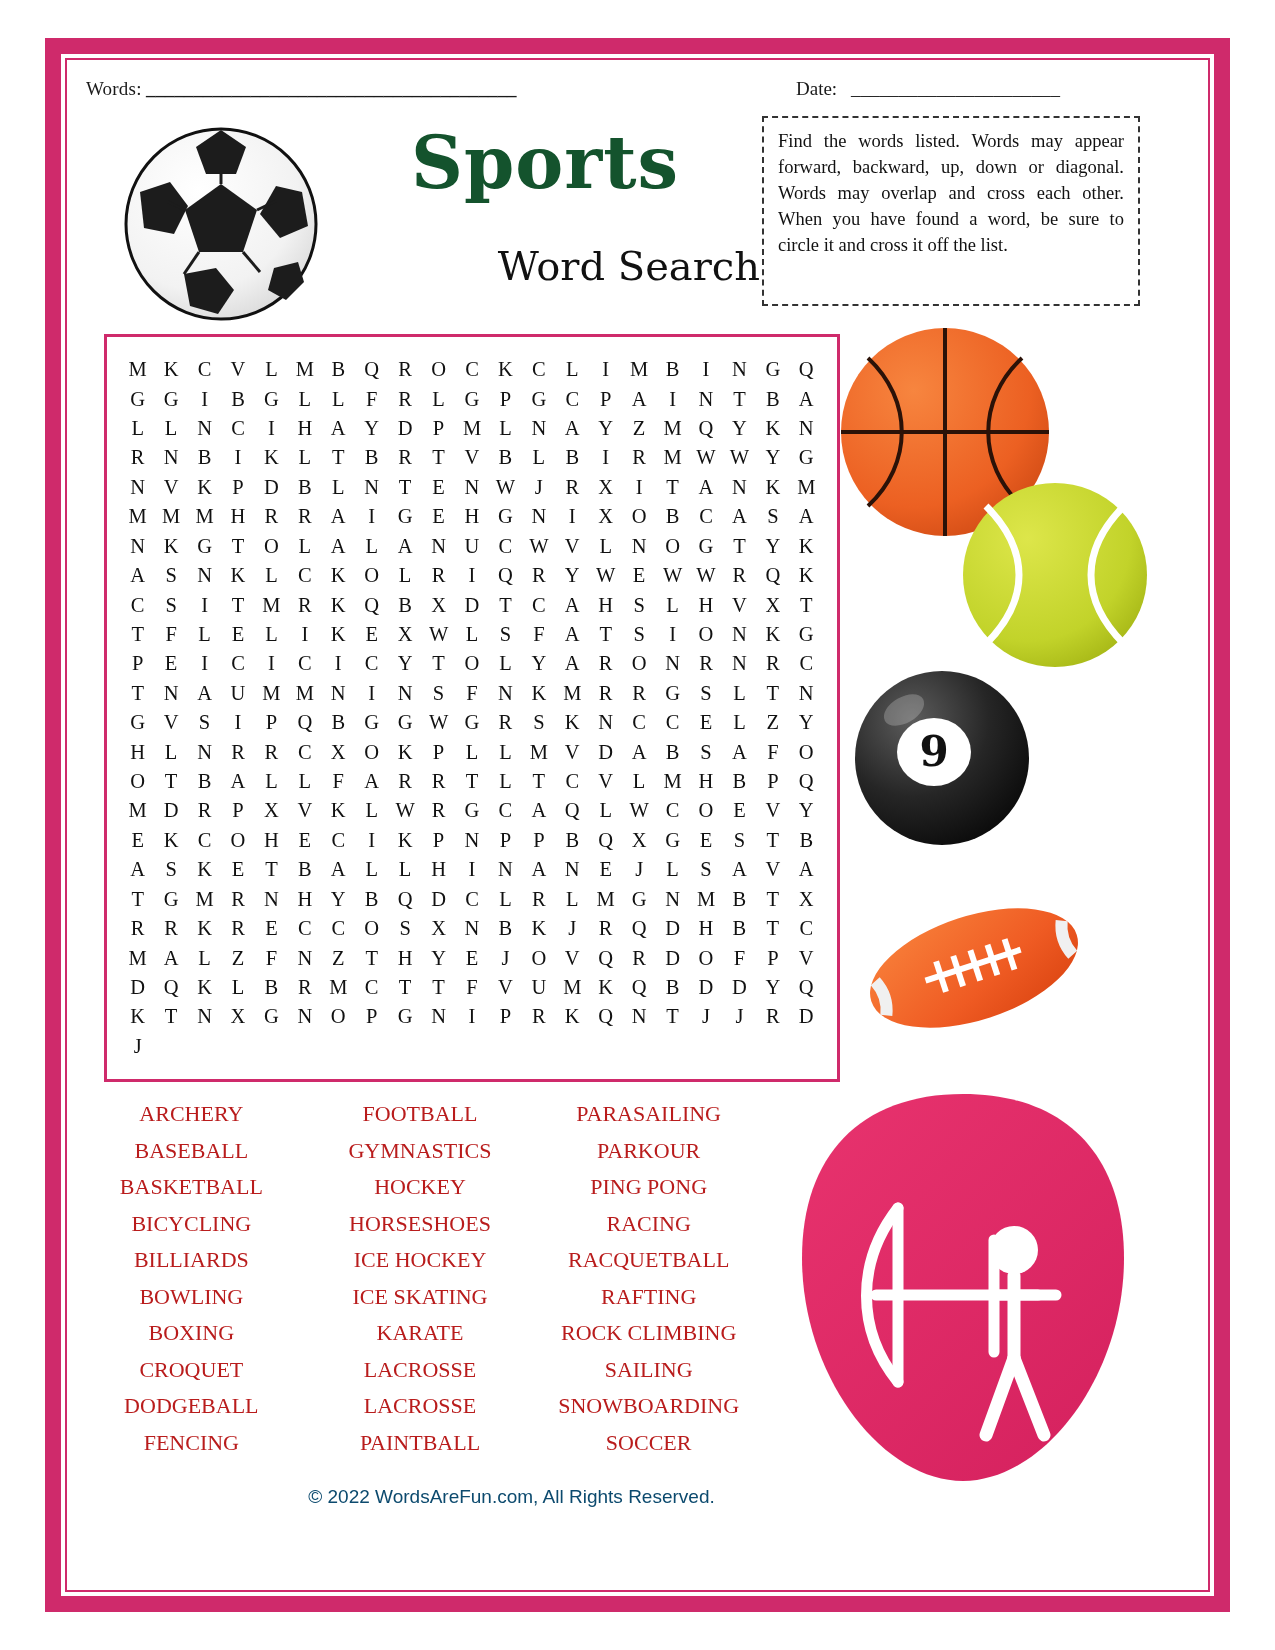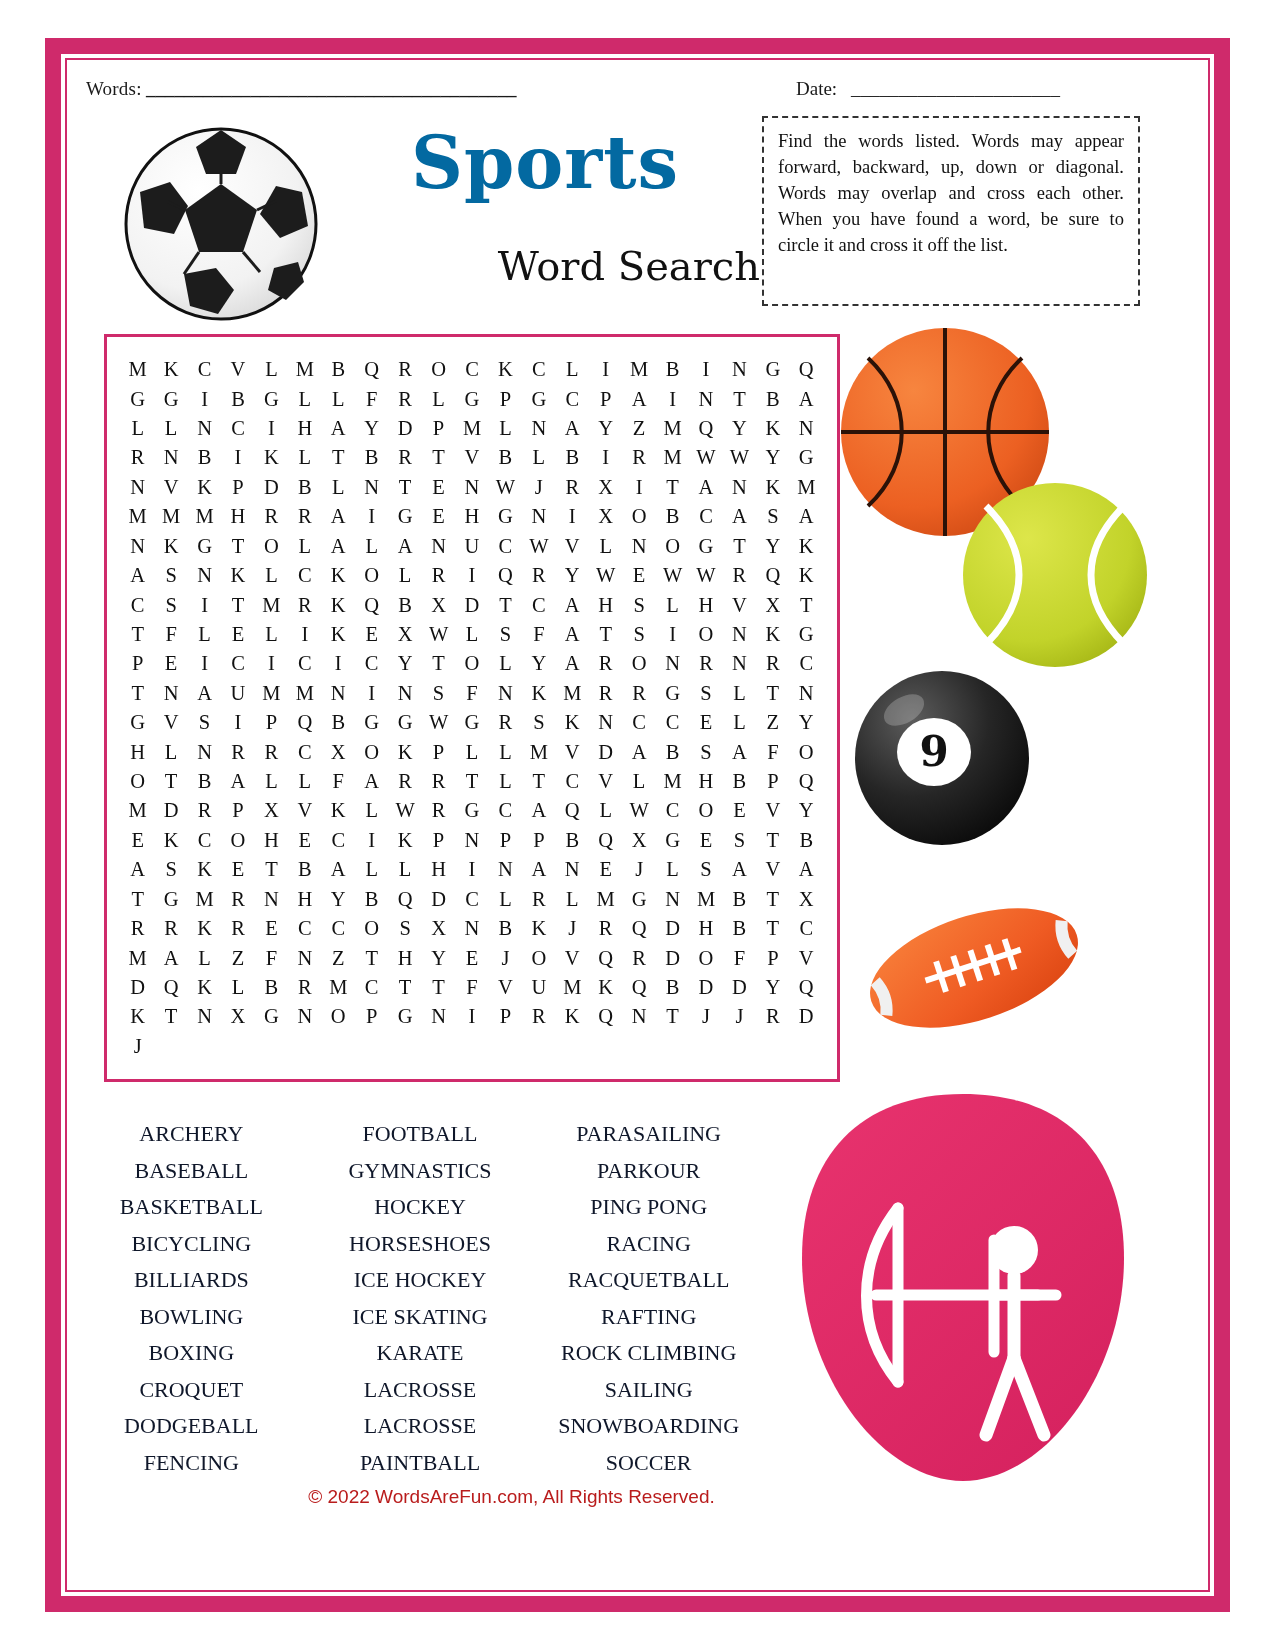--- a/index.html
+++ b/index.html
@@ -33,21 +33,21 @@
   }
   .name-label{position:absolute;left:0;top:0;letter-spacing:.2px;}
   .name-line{position:absolute;left:60px;top:0;font-weight:bold;}
   .date-label{position:absolute;left:710px;top:0;}
   .date-line{position:absolute;left:765px;top:0;}
 
   
   .title{
     position:absolute;left:330px;top:120px;width:430px;text-align:center;
     font-family:"DejaVu Serif", serif;
-    font-weight:bold;font-size:72px;color:#0369a1;
+    font-weight:bold;font-size:72px;color:#14532d;
     letter-spacing:1px;
   }
   .subtitle{
     position:absolute;left:330px;top:243px;width:430px;text-align:right;
     font-family:"DejaVu Serif", serif;
     font-size:40px;color:#111;
   }
 
   
   .instructions{
@@ -83,31 +83,30 @@
     display:flex;align-items:center;justify-content:center;
     font-family:"Liberation Serif", serif;
     letter-spacing:0;
   }
 
   
   .wordlist{
     position:absolute;left:80px;top:1096px;width:680px;
     display:grid;grid-template-columns:1fr 1fr 1fr;
     column-gap:6px;row-gap:0;
-    font-size:22px;color:#0f172a;
+    font-size:22px;color:#b91c1c;
     text-align:center;
-    margin-top:20px;
   }
   .wordlist div{line-height:36.5px;white-space:nowrap;}
 
   
   .footer{
     position:absolute;left:0;top:1486px;width:1023px;text-align:center;
     font-family:"Liberation Sans", sans-serif;
-    font-size:19px;color:#b91c1c;
+    font-size:19px;color:#0c4a6e;
   }
 
   
   .basketball{position:absolute;left:838px;top:325px;width:215px;height:215px;}
   .tennis{position:absolute;left:960px;top:480px;width:190px;height:190px;}
   .eightball{position:absolute;left:852px;top:668px;width:180px;height:180px;}
   .football-art{position:absolute;left:862px;top:878px;width:225px;height:180px;}
   .archer{position:absolute;left:798px;top:1090px;width:330px;height:395px;}
 </style>
 </head>

